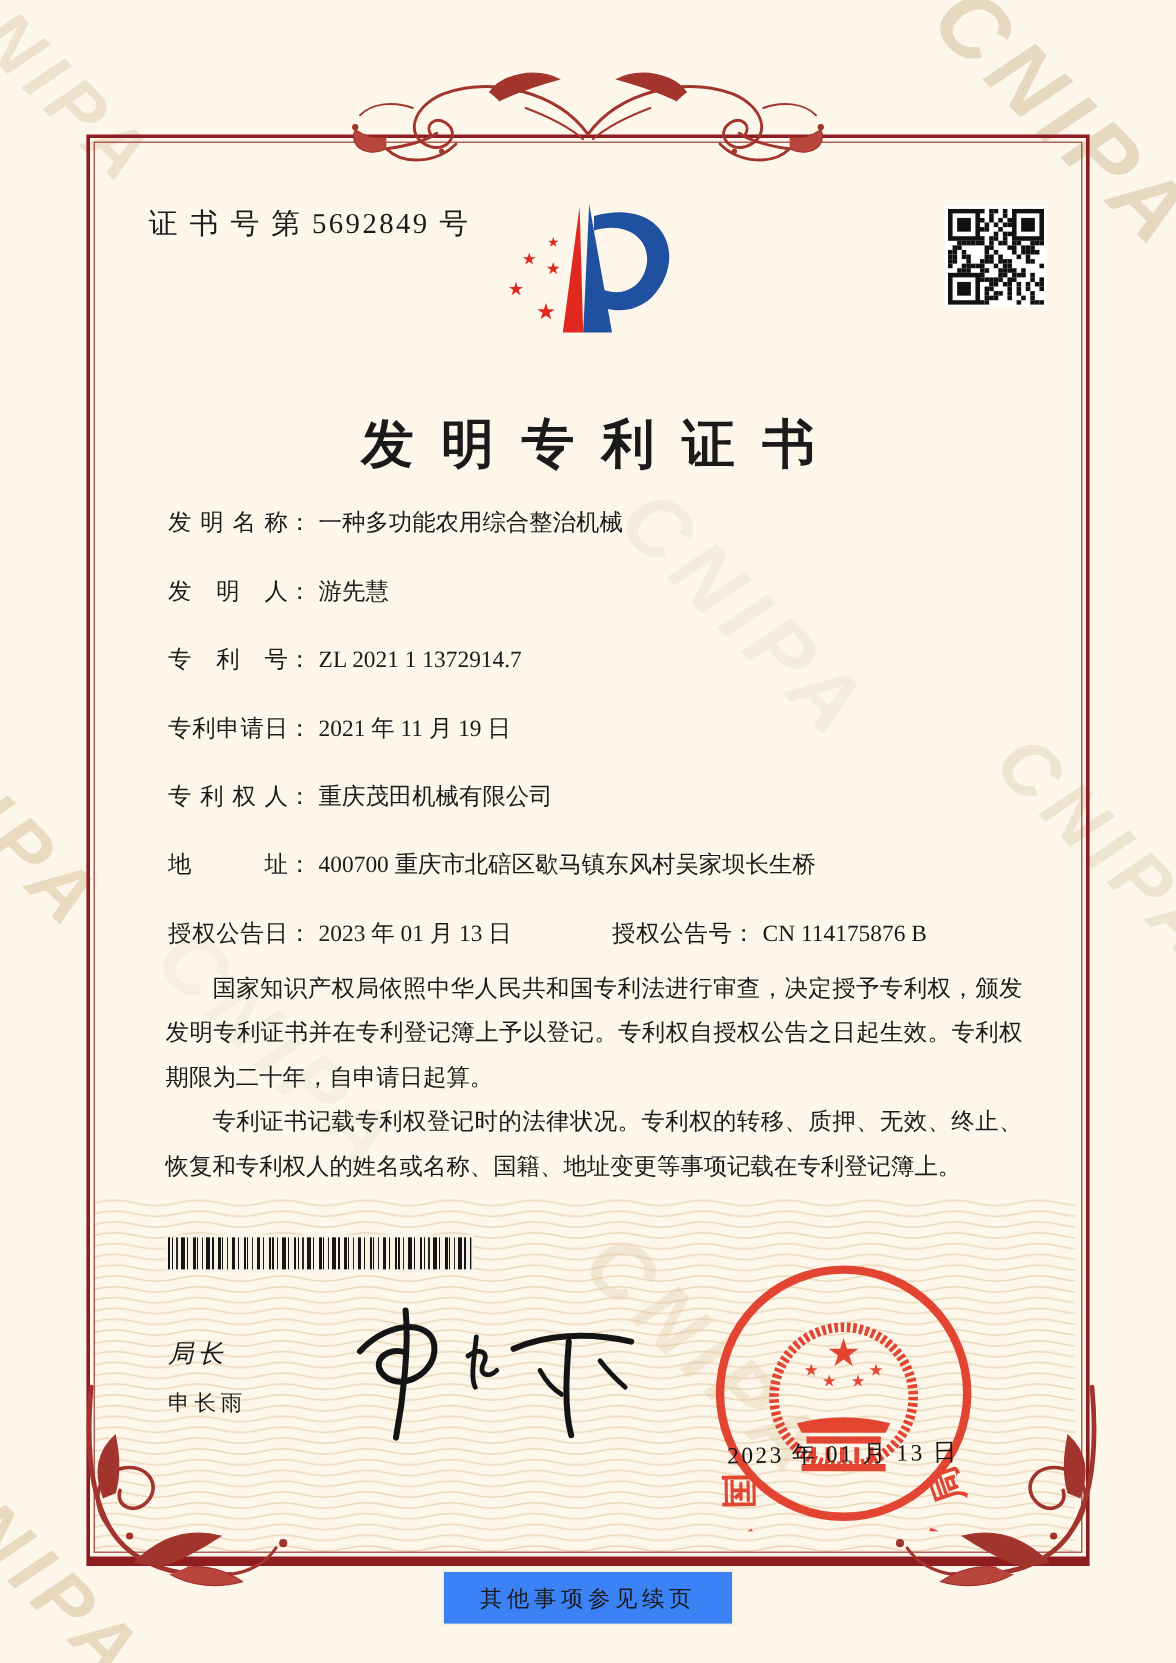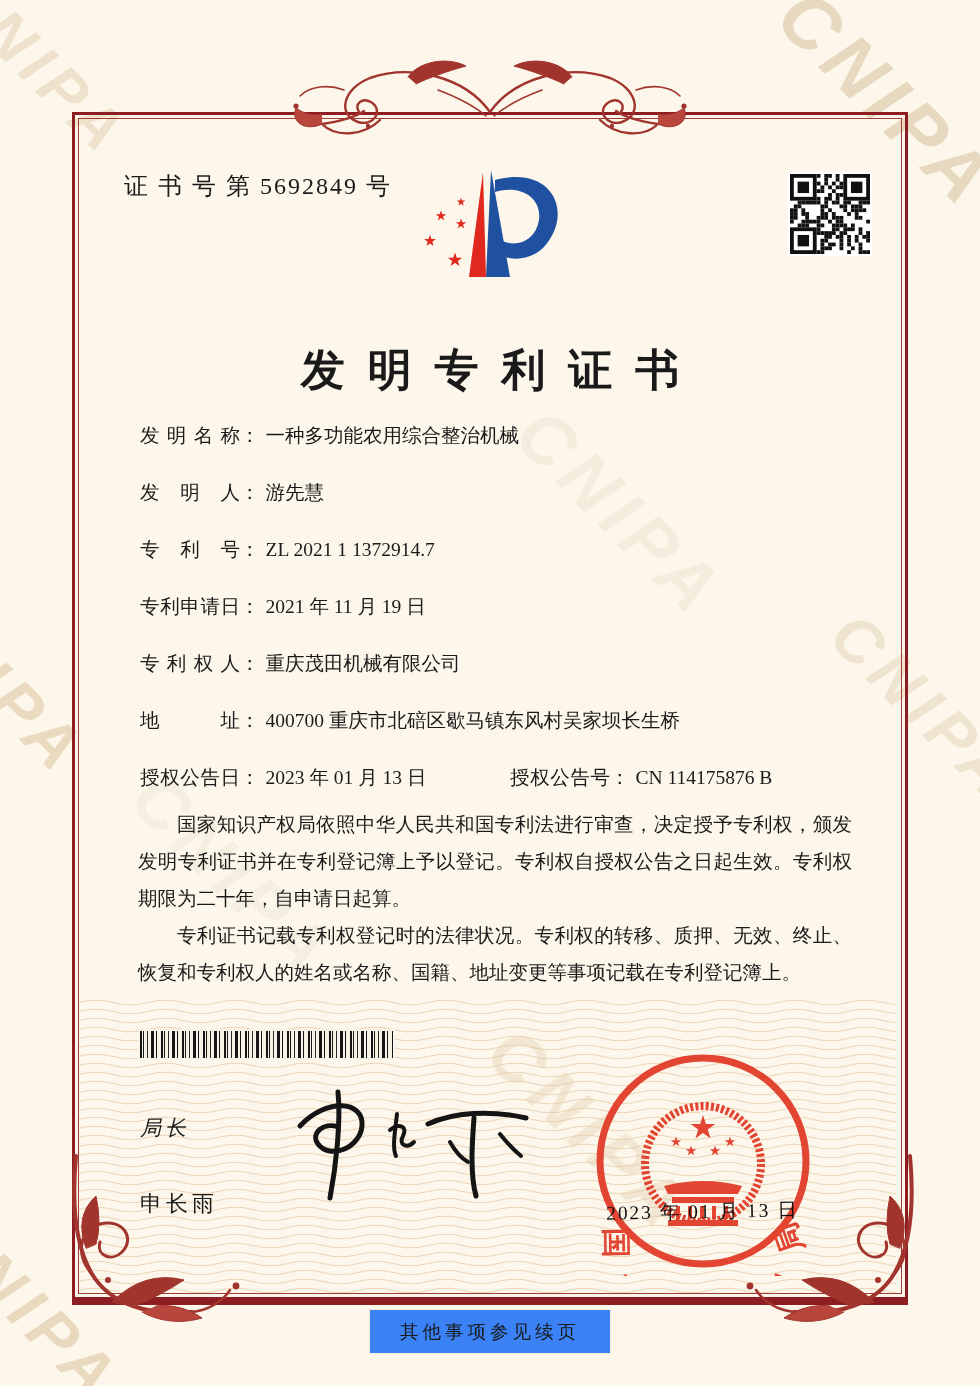--- a/index.html
+++ b/index.html
@@ -66,21 +66,21 @@
     background:
       repeating-linear-gradient(90deg,
         #161616 0 2px,#f6f2e6 2px 3px,
         #161616 3px 4px,#f6f2e6 4px 7px,
         #2a2a2a 7px 8px,#f6f2e6 8px 11px,
         #161616 11px 14px,#f6f2e6 14px 16px,
         #161616 16px 17px,#f6f2e6 17px 21px);
     outline:2px solid #f8f4ea;
   }
   .officer-title{position:absolute;left:140px;top:1114px;font-size:21px;letter-spacing:4px;z-index:2;font-family:"Liberation Sans","DejaVu Sans",sans-serif;font-style:italic;}
-  .officer-name{position:absolute;left:140px;top:1157px;font-size:22px;letter-spacing:4px;z-index:2;font-family:"Liberation Sans","DejaVu Sans",sans-serif;margin-top:32px;}
+  .officer-name{position:absolute;left:140px;top:1157px;font-size:18px;letter-spacing:4px;z-index:2;font-family:"Liberation Sans","DejaVu Sans",sans-serif;}
   .signature{position:absolute;left:278px;top:1086px;z-index:3;}
   .seal{position:absolute;left:588px;top:1046px;z-index:3;opacity:.94;}
   .seal-date{
     position:absolute;left:606px;top:1198px;width:190px;font-size:19.5px;
     letter-spacing:2px;color:#101010;z-index:4;transform:rotate(-1deg);white-space:nowrap;
   }
   .page-num{position:absolute;left:0;right:0;top:1262px;text-align:center;font-size:17px;letter-spacing:2px;z-index:2;}
   .note-box{
     position:absolute;left:50%;top:1310px;transform:translateX(-50%);
     background:#3b82f6;padding:9px 30px;font-size:18.5px;letter-spacing:4px;z-index:2;

